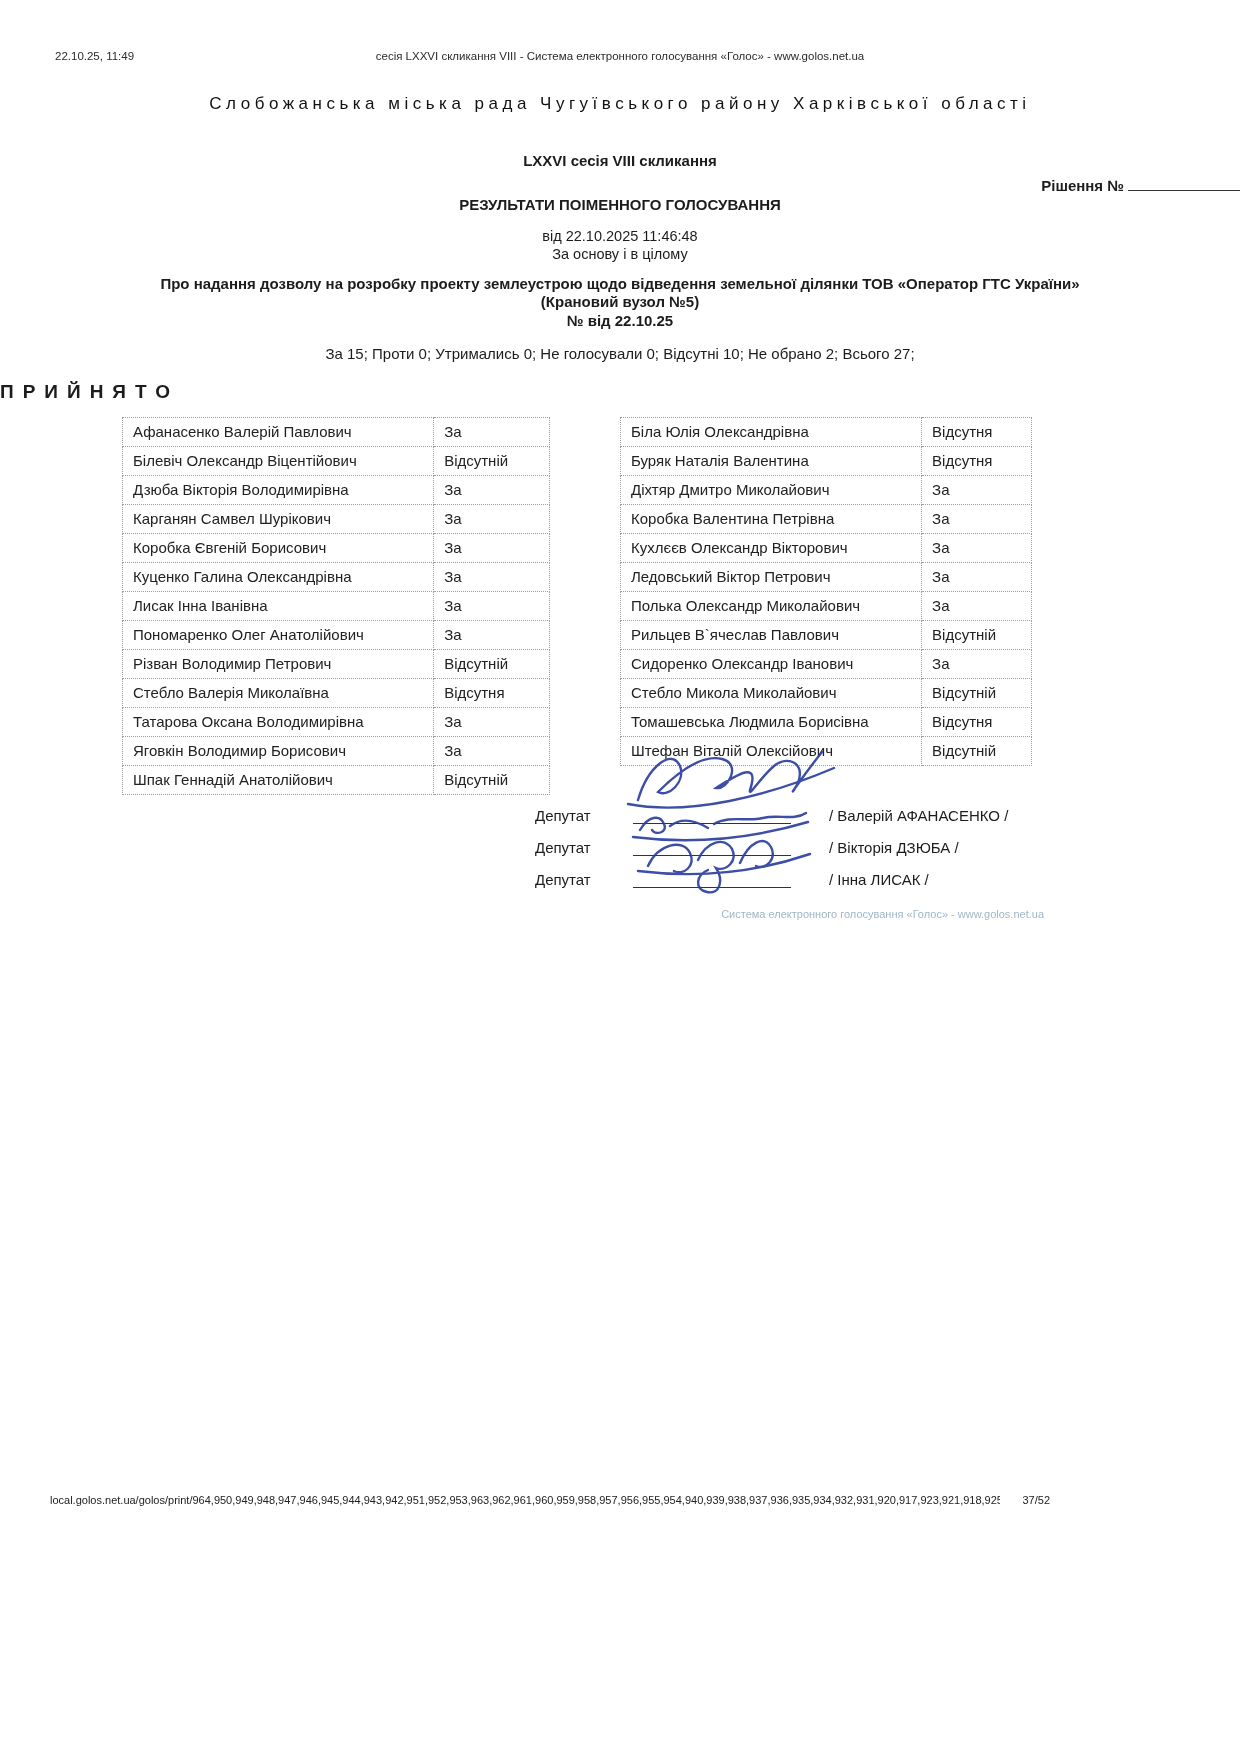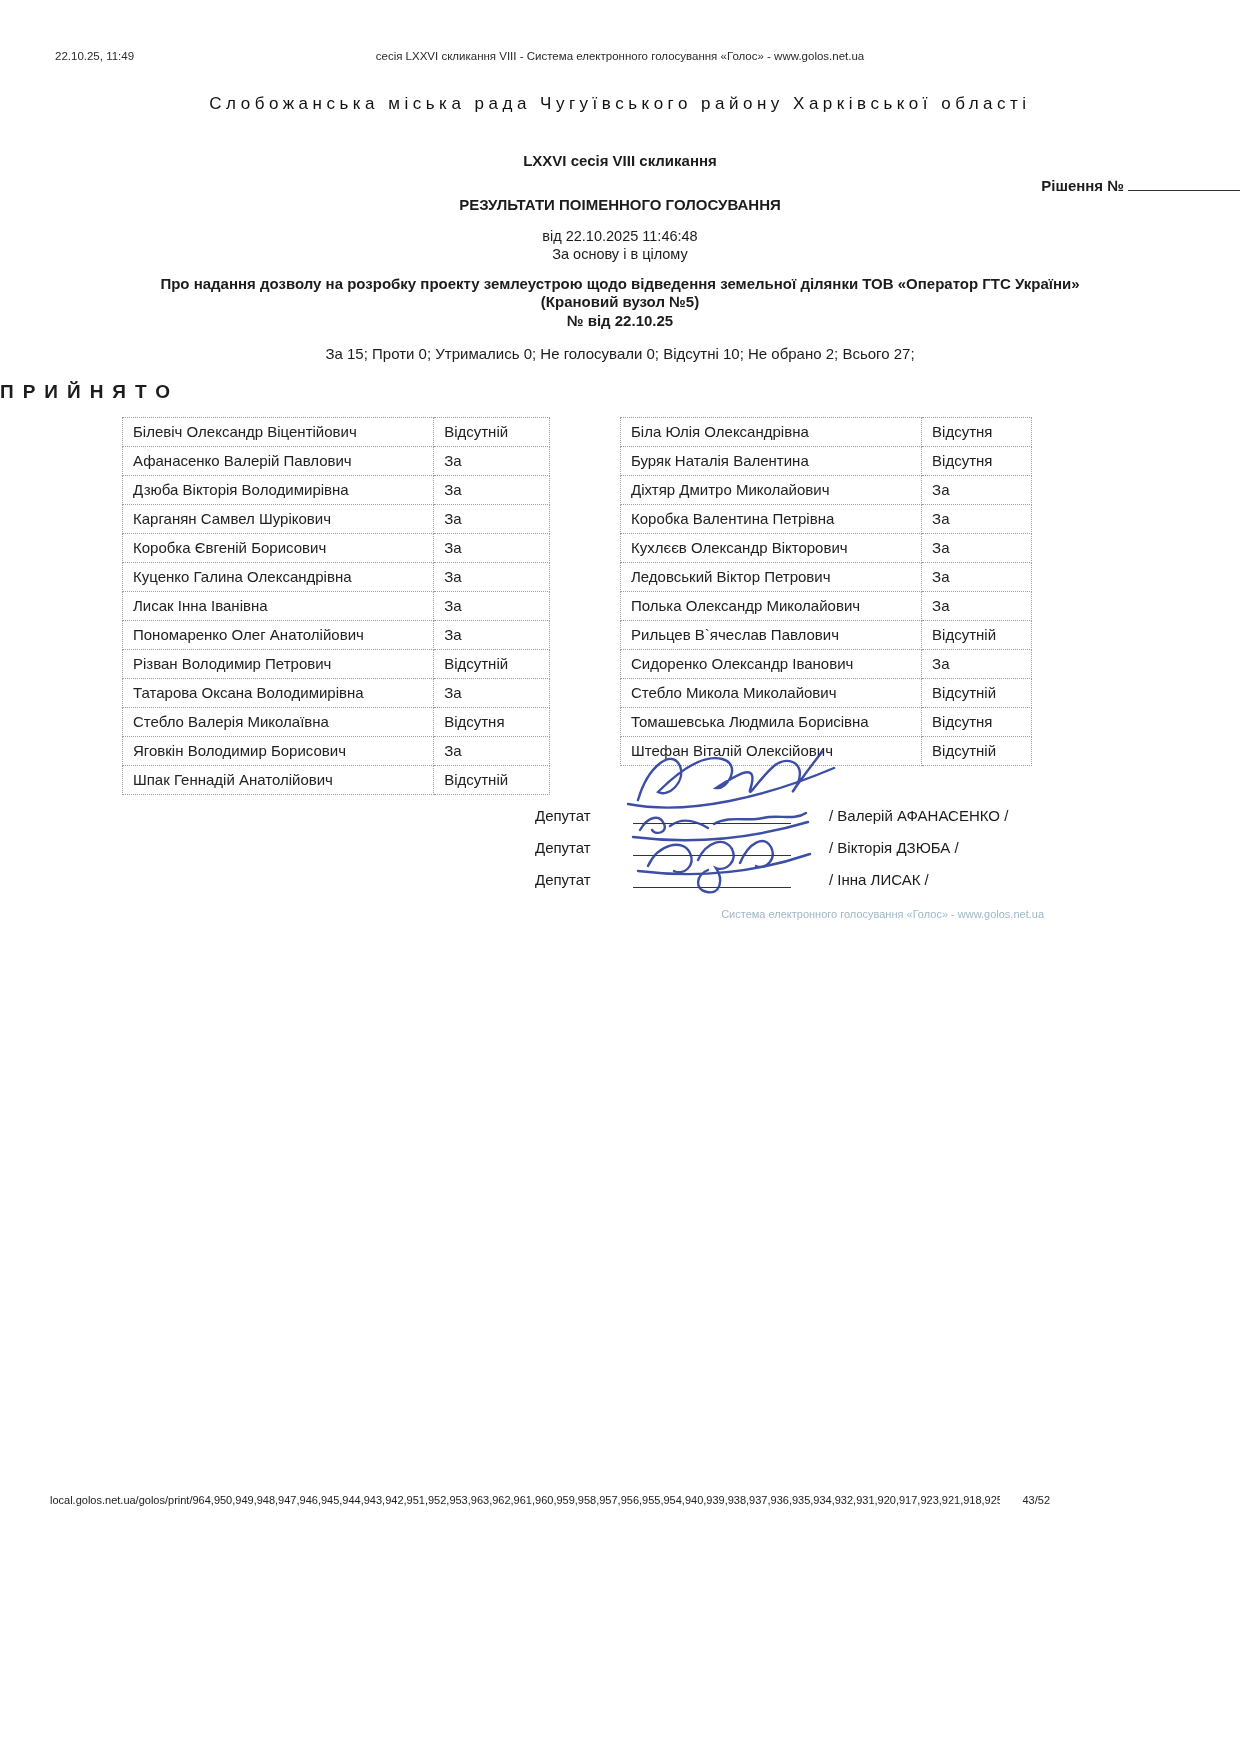--- a/index.html
+++ b/index.html
@@ -78,30 +78,30 @@
       <div>(Крановий вузол №5)</div>
       <div>№ від 22.10.25</div>
     </div>
     <div class="totals">За 15; Проти 0; Утримались 0; Не голосували 0; Відсутні 10; Не обрано 2; Всього 27;</div>
     <div class="verdict">ПРИЙНЯТО</div>
 
     <div class="tables">
       <table class="tbl-left">
         <tbody>
   <tr>
+    <td class="name">Афанасенко Валерій Павлович</td>
+    <td class="vote">За</td>
+  </tr>
+
+  <tr>
     <td class="name">Білевіч Олександр Віцентійович</td>
     <td class="vote">Відсутній</td>
   </tr>
 
   <tr>
-    <td class="name">Афанасенко Валерій Павлович</td>
-    <td class="vote">За</td>
-  </tr>
-
-  <tr>
     <td class="name">Дзюба Вікторія Володимирівна</td>
     <td class="vote">За</td>
   </tr>
 
   <tr>
     <td class="name">Карганян Самвел Шурікович</td>
     <td class="vote">За</td>
   </tr>
 
   <tr>
@@ -123,27 +123,27 @@
     <td class="name">Пономаренко Олег Анатолійович</td>
     <td class="vote">За</td>
   </tr>
 
   <tr>
     <td class="name">Різван Володимир Петрович</td>
     <td class="vote">Відсутній</td>
   </tr>
 
   <tr>
+    <td class="name">Стебло Валерія Миколаївна</td>
+    <td class="vote">Відсутня</td>
+  </tr>
+
+  <tr>
     <td class="name">Татарова Оксана Володимирівна</td>
     <td class="vote">За</td>
-  </tr>
-
-  <tr>
-    <td class="name">Стебло Валерія Миколаївна</td>
-    <td class="vote">Відсутня</td>
   </tr>
 
   <tr>
     <td class="name">Яговкін Володимир Борисович</td>
     <td class="vote">За</td>
   </tr>
 
   <tr>
     <td class="name">Шпак Геннадій Анатолійович</td>
     <td class="vote">Відсутній</td>
@@ -248,16 +248,16 @@
       <path d="M50,128 C60,106 85,100 92,115 C98,128 85,138 76,133 M100,122 C108,104 126,98 134,111 C140,123 128,134 118,130 C126,142 122,157 109,154 C96,151 98,137 110,132"></path>
       <path d="M142,125 C151,104 166,97 173,109 C179,121 168,132 158,128"></path>
       <path d="M40,133 Q130,144 212,116"></path>
     </g>
   </svg>
 
   <div class="watermark">Система електронного голосування «Голос» - www.golos.net.ua</div>
 
   <div class="print-footer">
     <span class="pf-url">local.golos.net.ua/golos/print/964,950,949,948,947,946,945,944,943,942,951,952,953,963,962,961,960,959,958,957,956,955,954,940,939,938,937,936,935,934,932,931,920,917,923,921,918,925,924,922,9...</span>
-    <span class="pf-page">43/52</span>
+    <span class="pf-page">37/52</span>
   </div>
 
 </div>
 
 </body></html>

